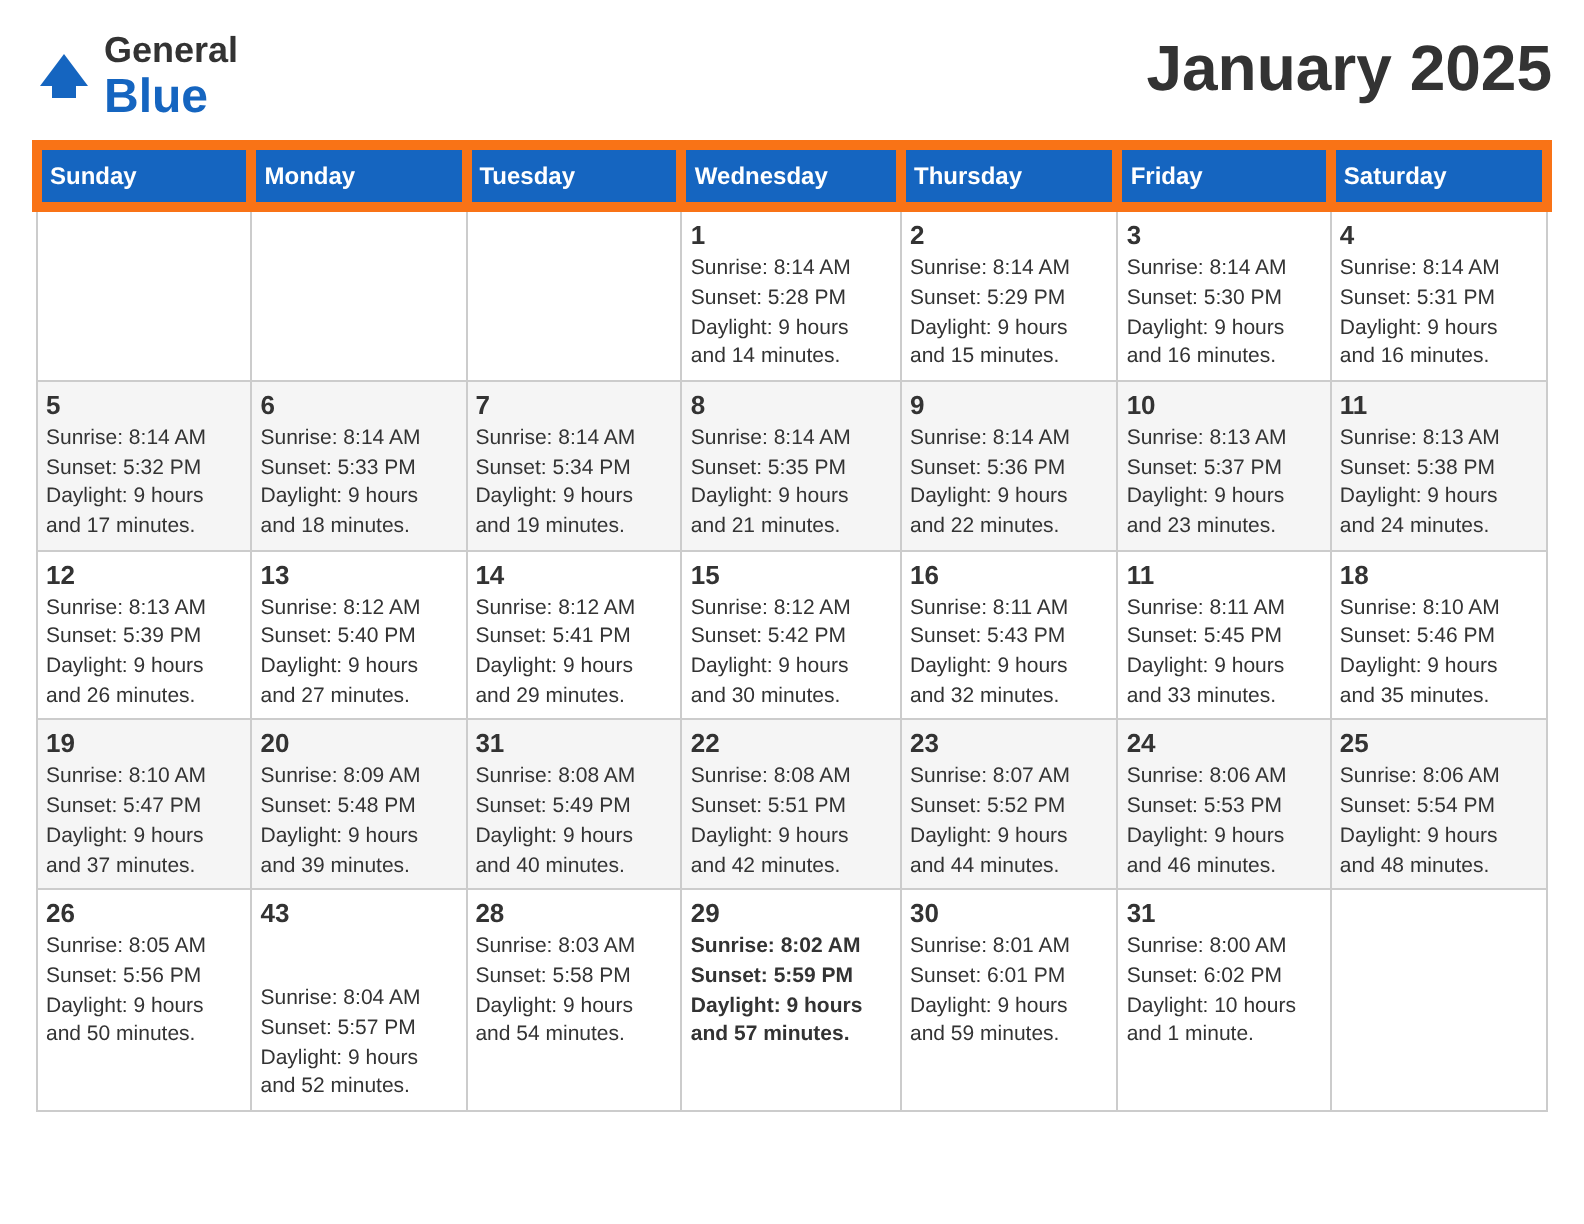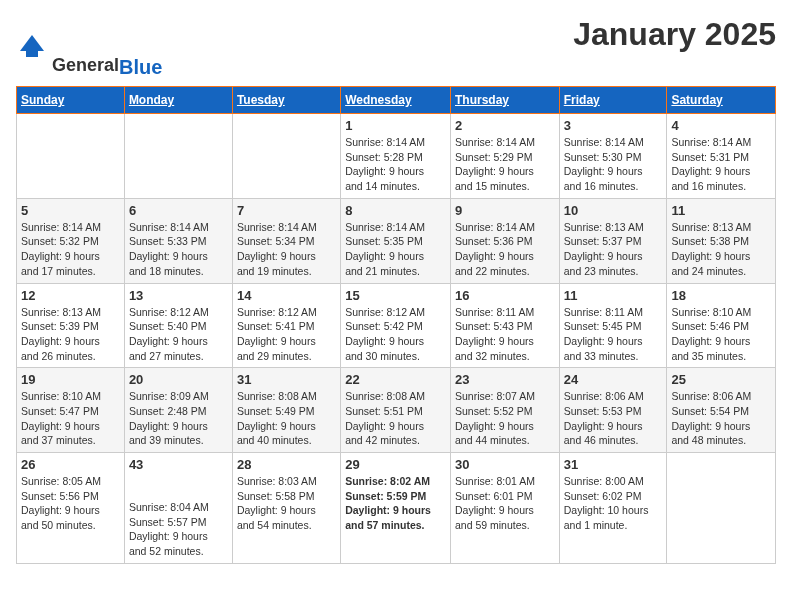--- a/index.html
+++ b/index.html
@@ -15,31 +15,30 @@
       justify-content: space-between;
       align-items: flex-start;
       margin-bottom: 8px;
     }
     .logo {
       display: flex;
       align-items: center;
     }
     .logo-text {
       display: flex;
-      flex-direction: row;
+      flex-direction: column;
       line-height: 1.1;
-      margin-top: 40px;
     }
     .logo-general {
       font-size: 18px;
       font-weight: bold;
       color: #333;
     }
     .logo-blue {
-      font-size: 20px;
+      font-size: 24px;
       font-weight: bold;
       color: #1565c0;
     }
     .logo-icon {
       width: 32px;
       height: 32px;
       margin-right: 4px;
     }
     .title-block {
       text-align: left;
@@ -57,22 +56,21 @@
       width: 100%;
       border-collapse: collapse;
       font-size: 11px;
     }
     .calendar thead th {
       background: #1565c0;
       color: #fff;
       padding: 6px 4px;
       text-align: left;
       font-size: 12px;
-      border: 1px solid #f97316;
-      text-decoration: underline;
+      border: 5px solid #f97316;
     }
     .calendar tbody td {
       border: 1px solid #ccc;
       vertical-align: top;
       padding: 4px;
       width: 113px;
       min-height: 80px;
       background: #fff;
     }
     .calendar tbody tr:nth-child(even) td {
@@ -264,21 +262,21 @@
         <td>
           <div class="day-number">19</div>
           <div class="day-info" style="white-space: pre-line;">Sunrise: 8:10 AM
 Sunset: 5:47 PM
 Daylight: 9 hours
 and 37 minutes.</div>
         </td>
         <td>
           <div class="day-number">20</div>
           <div class="day-info" style="white-space: pre-line;">Sunrise: 8:09 AM
-Sunset: 2:48 PM
+Sunset: 5:48 PM
 Daylight: 9 hours
 and 39 minutes.</div>
         </td>
         <td>
           <div class="day-number">31</div>
           <div class="day-info" style="white-space: pre-line;">Sunrise: 8:08 AM
 Sunset: 5:49 PM
 Daylight: 9 hours
 and 40 minutes.</div>
         </td>

